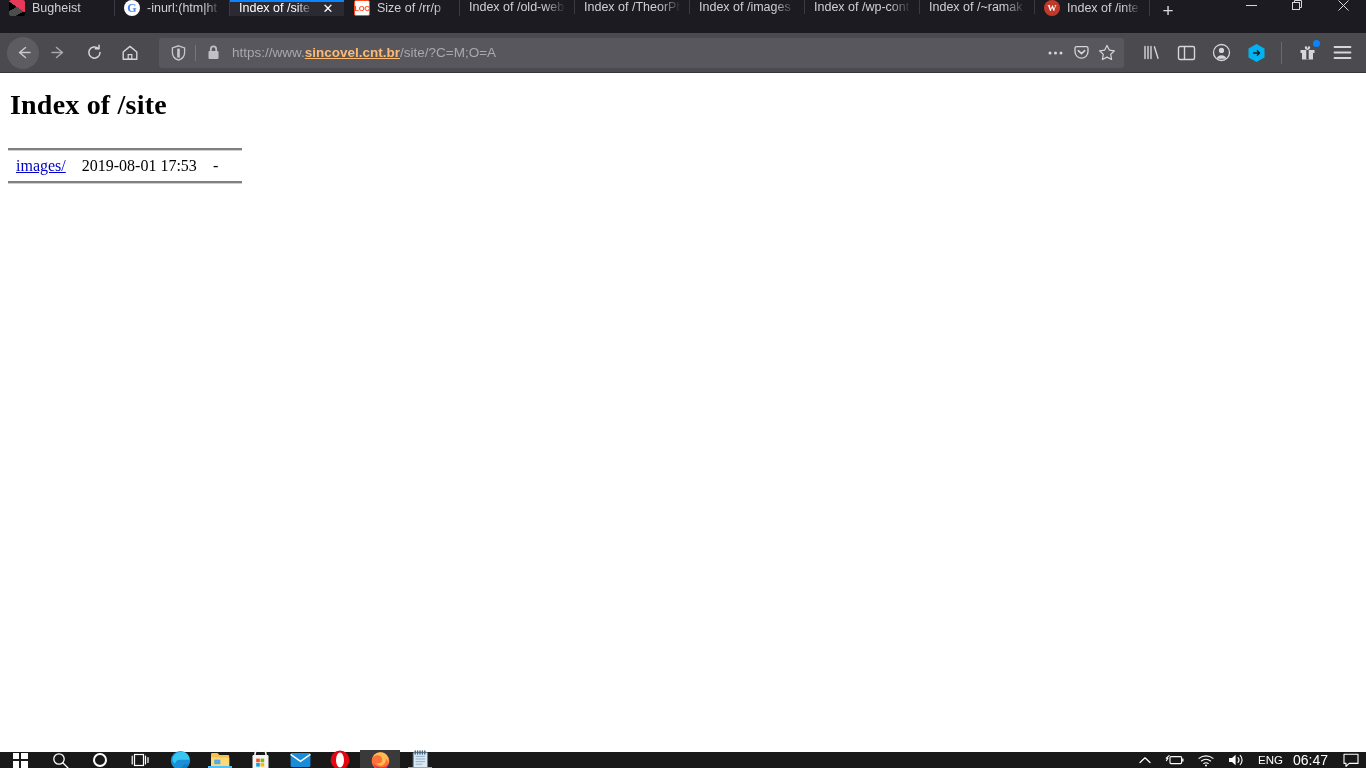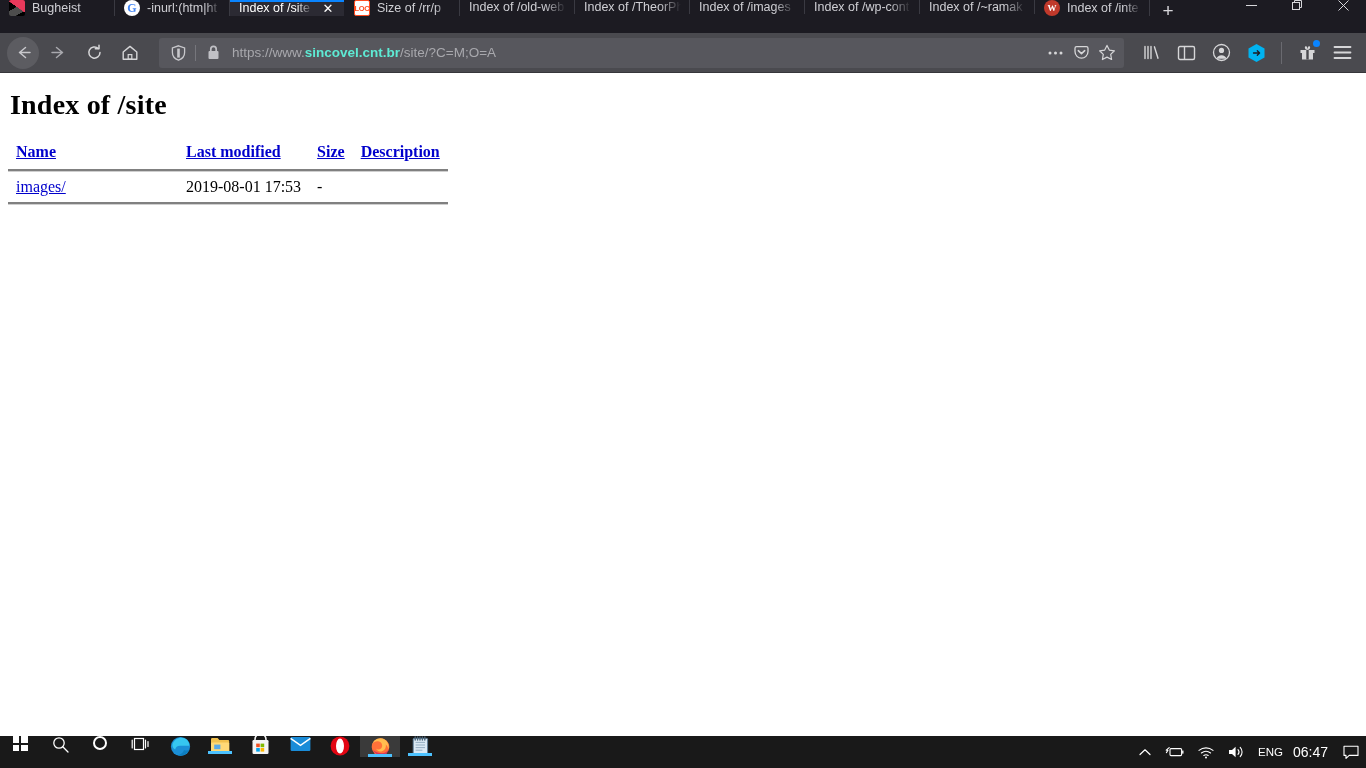--- a/index.html
+++ b/index.html
@@ -175,21 +175,21 @@
   }
   .urltext {
     flex: 1;
     font-size: 13.5px;
     color: #a8a8ad;
     white-space: nowrap;
     overflow: hidden;
     padding-left: 5px;
     min-width: 0;
   }
-  .urltext b { color: #5eead4; font-weight: 700; }
+  .urltext b { color: #fdba74; font-weight: 700; text-decoration: underline; }
   .url-actions { display: flex; align-items: center; gap: 2px; flex: none; }
 
   .toolbar-right {
     display: flex;
     align-items: center;
     gap: 1px;
     flex: none;
   }
   .tb-sep {
     width: 1px; height: 22px;
@@ -253,24 +253,24 @@
   .hrule {
     height: 2px;
     border: 0;
     border-top: 2px solid #808080;
     border-bottom: 1px solid #cfcfcf;
     margin: 5px 0;
   }
 
   
   .taskbar {
-    height: 32px;
+    height: 16px;
     background: #191919;
     display: flex;
-    align-items: flex-start;
+    align-items: center;
     flex: none;
   }
   .tb-item {
     width: 40px;
     display: flex; align-items: center; justify-content: center;
     position: relative;
     color: #ffffff;
   }
   .tb-item.active { background: #3a3a3a; }
   .tb-item.running::after {
@@ -502,34 +502,20 @@
       </svg>
     </div>
   </div>
 </div>
 
 <div class="content">
   <h1 class="page-title">Index of /site</h1>
 
   <table class="index-table">
     <thead>
-      <tr>
-        <th class="col-name">
-          <a href="#">Name</a>
-        </th>
-        <th class="col-mod">
-          <a href="#">Last modified</a>
-        </th>
-        <th class="col-size">
-          <a href="#">Size</a>
-        </th>
-        <th class="col-desc">
-          <a href="#">Description</a>
-        </th>
-      </tr>
       <tr class="rule-row">
         <td colspan="4">
           <hr class="hrule">
         </td>
       </tr>
     </thead>
     <tbody>
       <tr>
         <td>
           <a href="#">images/</a>

